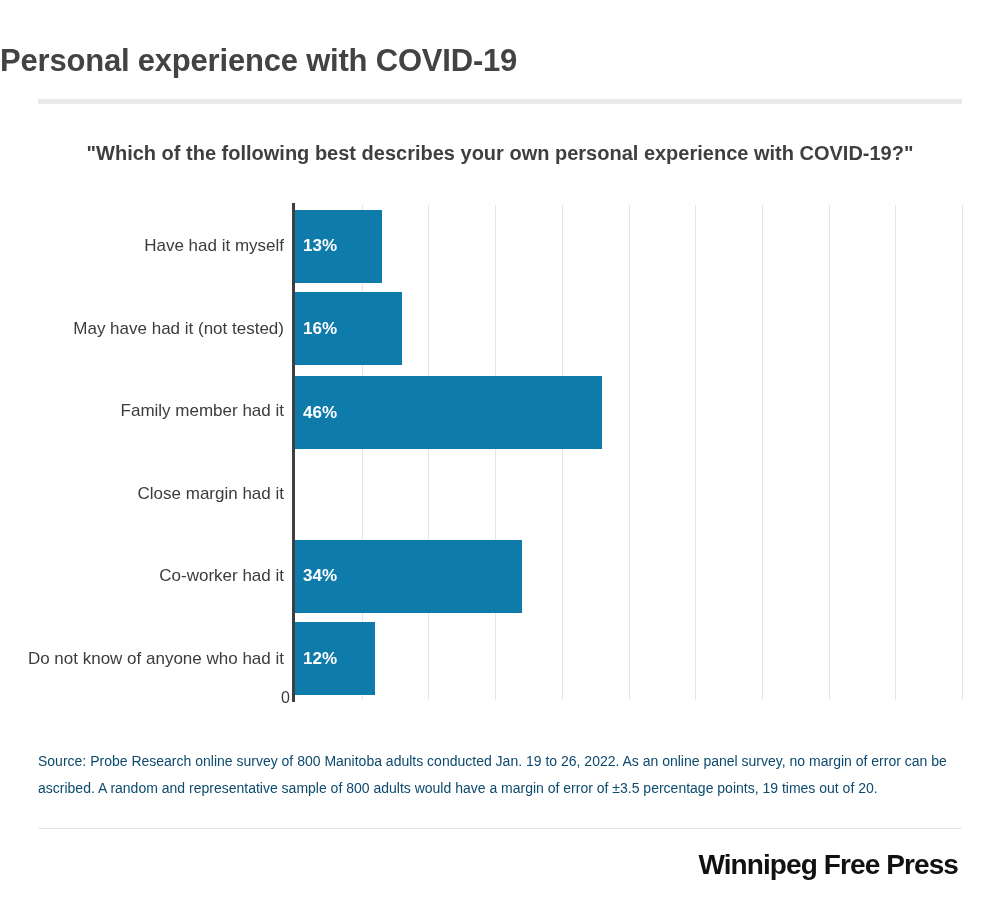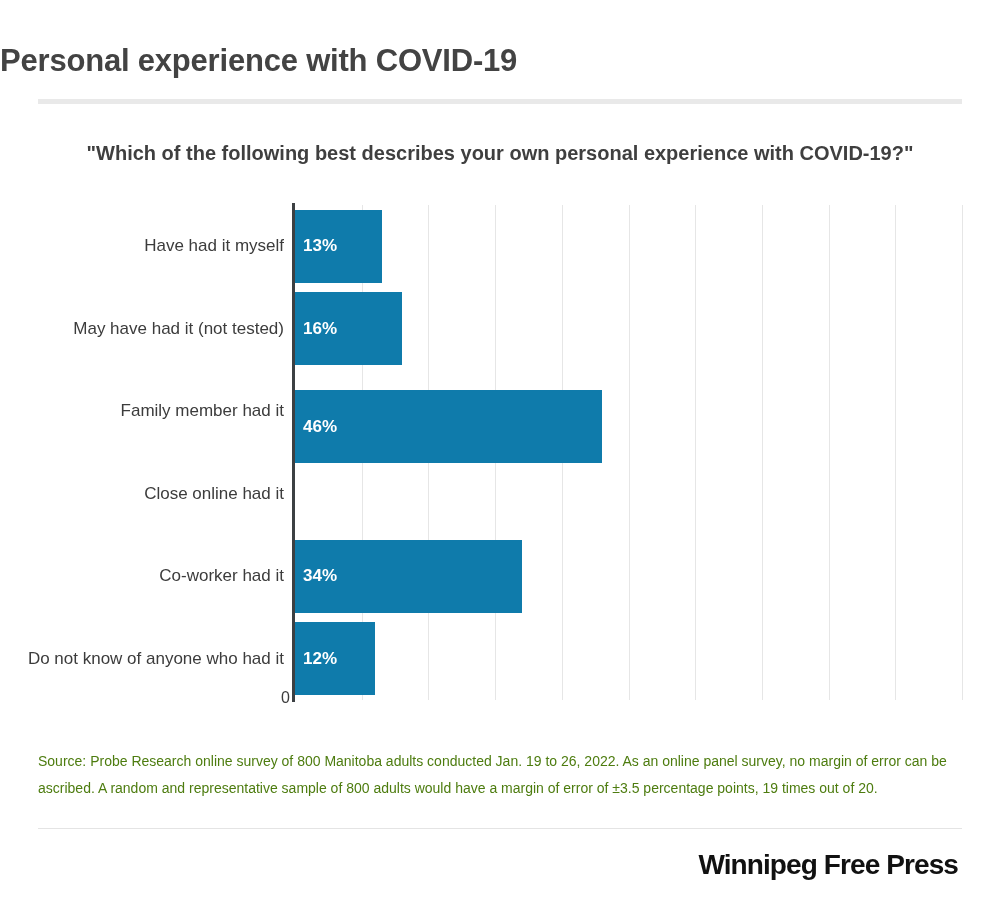--- a/index.html
+++ b/index.html
@@ -172,21 +172,21 @@
   }
 
   
   .source-note {
     position: absolute;
     left: 38px;
     top: 748px;
     width: 924px;
     font-size: 14px;
     line-height: 27px;
-    color: #4d7c0f;
+    color: #0c4a6e;
   }
   .rule-bottom {
     position: absolute;
     left: 38px;
     top: 828px;
     width: 924px;
     height: 1px;
     background: #e4e4e4;
   }
   .brand {
@@ -228,39 +228,39 @@
         <div class="cat-row" style="top: 4.74375px; height: 73.0125px;">
           <div class="cat-label">Have had it myself</div>
         </div>
         <div class="cat-row" style="top: 87.2438px; height: 73.0125px;">
           <div class="cat-label">May have had it (not tested)</div>
         </div>
         <div class="cat-row" style="top: 169.744px; height: 73.0125px;">
           <div class="cat-label">Family member had it</div>
         </div>
         <div class="cat-row" style="top: 252.244px; height: 73.0125px;">
-          <div class="cat-label">Close online had it</div>
+          <div class="cat-label">Close margin had it</div>
         </div>
         <div class="cat-row" style="top: 334.744px; height: 73.0125px;">
           <div class="cat-label">Co-worker had it</div>
         </div>
         <div class="cat-row" style="top: 417.244px; height: 73.0125px;">
           <div class="cat-label">Do not know of anyone who had it</div>
         </div>
       </div>
     <div class="bars" id="bars">
         <div class="bar-band" style="top: 4.74375px; height: 73.0125px;">
           <div class="bar" style="width: 86.71px; background: rgb(15, 123, 171);"></div>
           <div class="bar-value">13%</div>
         </div>
         <div class="bar-band" style="top: 87.2438px; height: 73.0125px;">
           <div class="bar" style="width: 106.72px; background: rgb(15, 123, 171);"></div>
           <div class="bar-value">16%</div>
         </div>
-        <div class="bar-band" style="top: 185px; height: 73.0125px;">
+        <div class="bar-band" style="top: 171px; height: 73.0125px;">
           <div class="bar" style="width: 306.82px; background: rgb(15, 123, 171);"></div>
           <div class="bar-value">46%</div>
         </div>
         <div class="bar-band" style="top: 334.744px; height: 73.0125px;">
           <div class="bar" style="width: 226.78px; background: rgb(15, 123, 171);"></div>
           <div class="bar-value">34%</div>
         </div>
         <div class="bar-band" style="top: 417.244px; height: 73.0125px;">
           <div class="bar" style="width: 80.04px; background: rgb(15, 123, 171);"></div>
           <div class="bar-value">12%</div>

